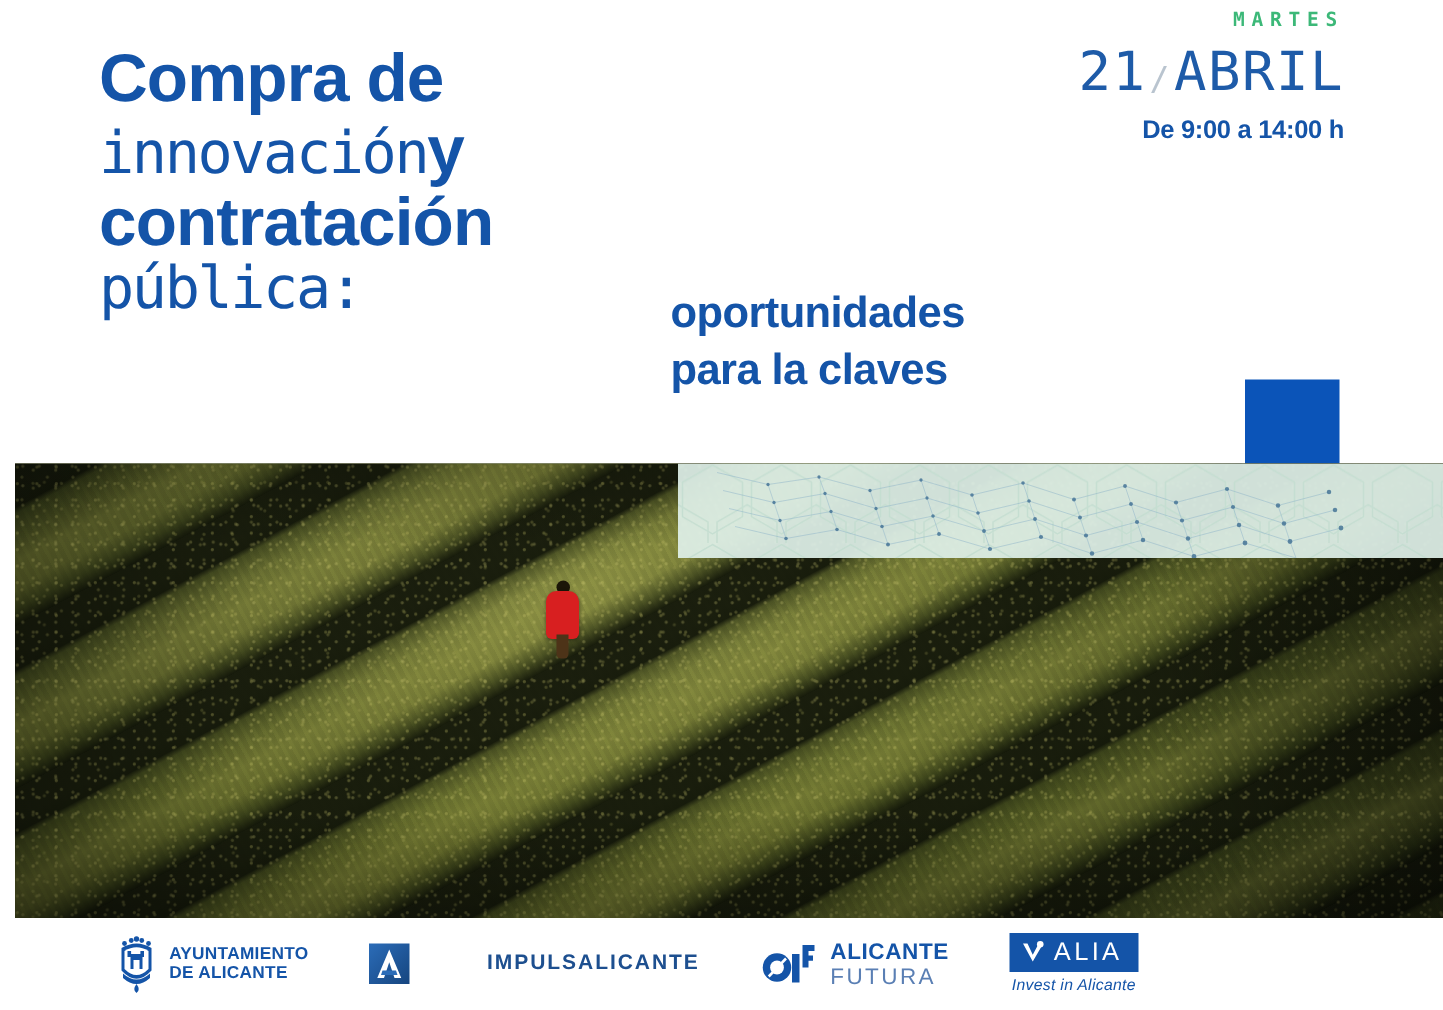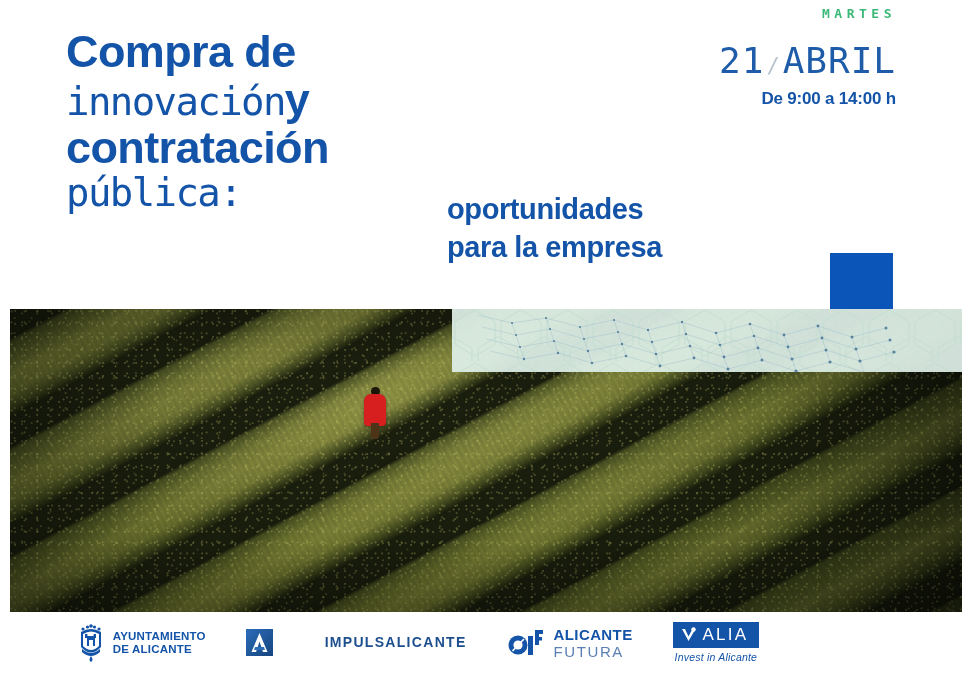--- a/index.html
+++ b/index.html
@@ -74,21 +74,21 @@
     top: 6px;
     text-align: right;
   }
   #weekday {
     font-family: "DejaVu Sans Mono", monospace;
     font-size: 13px;
     font-weight: bold;
     letter-spacing: 4.5px;
     color: #3cb878;
     display: block;
-    margin-bottom: 19px;
+    margin-bottom: 7px;
   }
   #dateline {
     font-family: "DejaVu Sans Mono", monospace;
     font-size: 36px;
     color: #1e5ba8;
     letter-spacing: 1px;
     display: block;
     margin-bottom: 8px;
     white-space: nowrap;
   }
@@ -364,21 +364,21 @@
   </div>
 
   <div id="datebox">
     <span id="weekday">MARTES</span>
     <span id="dateline"><span>21</span><span class="sep">/</span><span>ABRIL</span></span>
     <span id="timeline-txt">De 9:00 a 14:00 h</span>
   </div>
 
   <div id="subtitle">
     <span>oportunidades</span>
-    <span>para la empresa</span>
+    <span>para la claves</span>
   </div>
 
   <div id="blue-square"></div>
 
   <div id="photo">
     <div id="photo-img"></div>
     <div id="photo-speckle"></div>
     <div id="photo-vignette"></div>
 
     <div id="figure-person">

